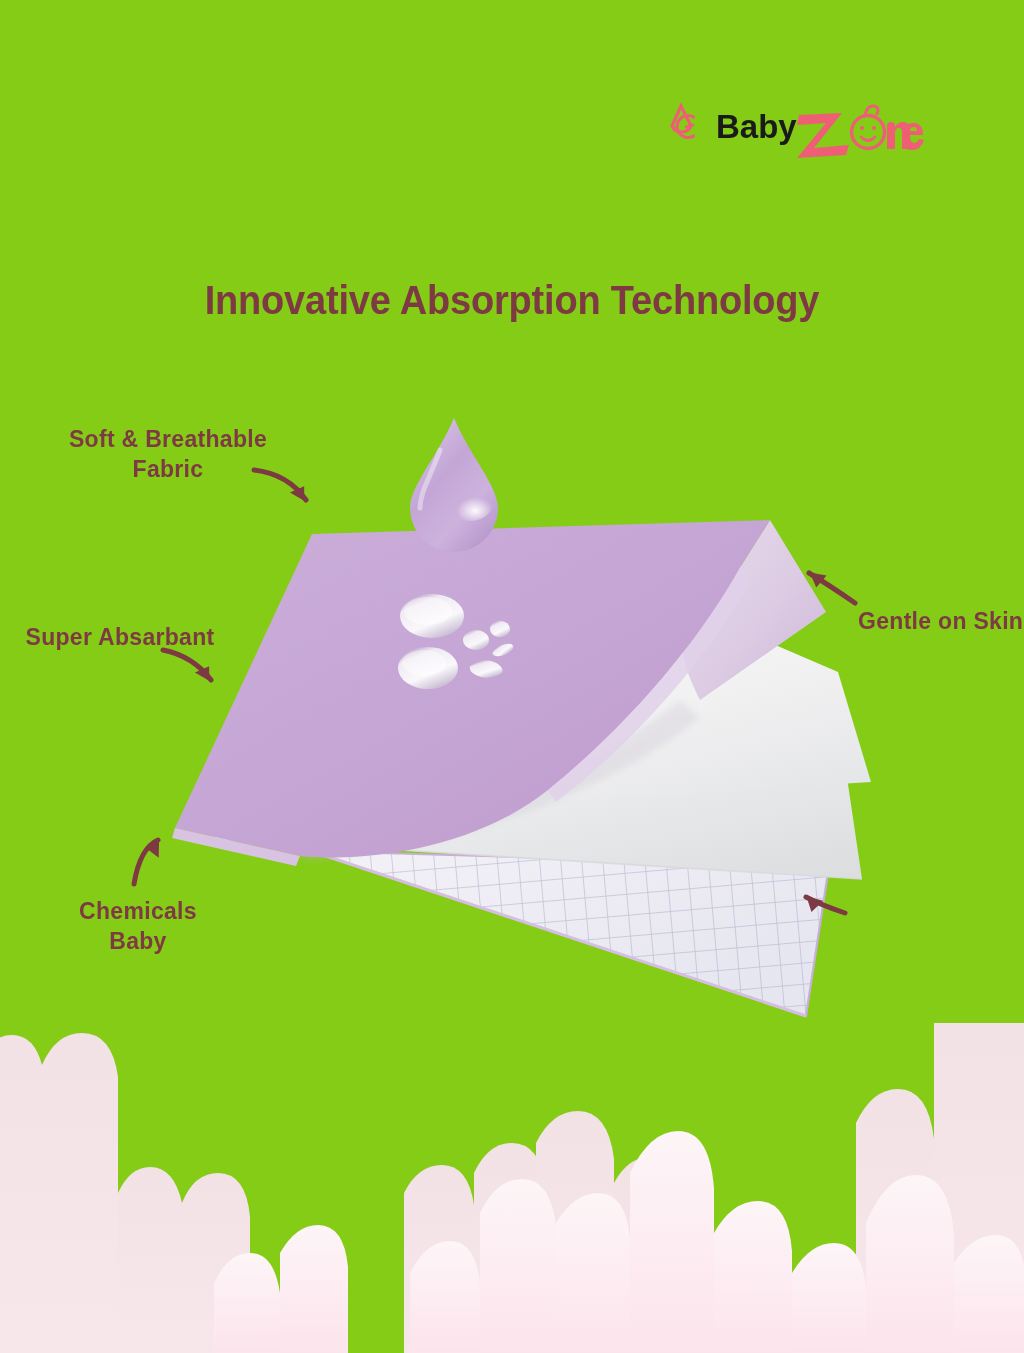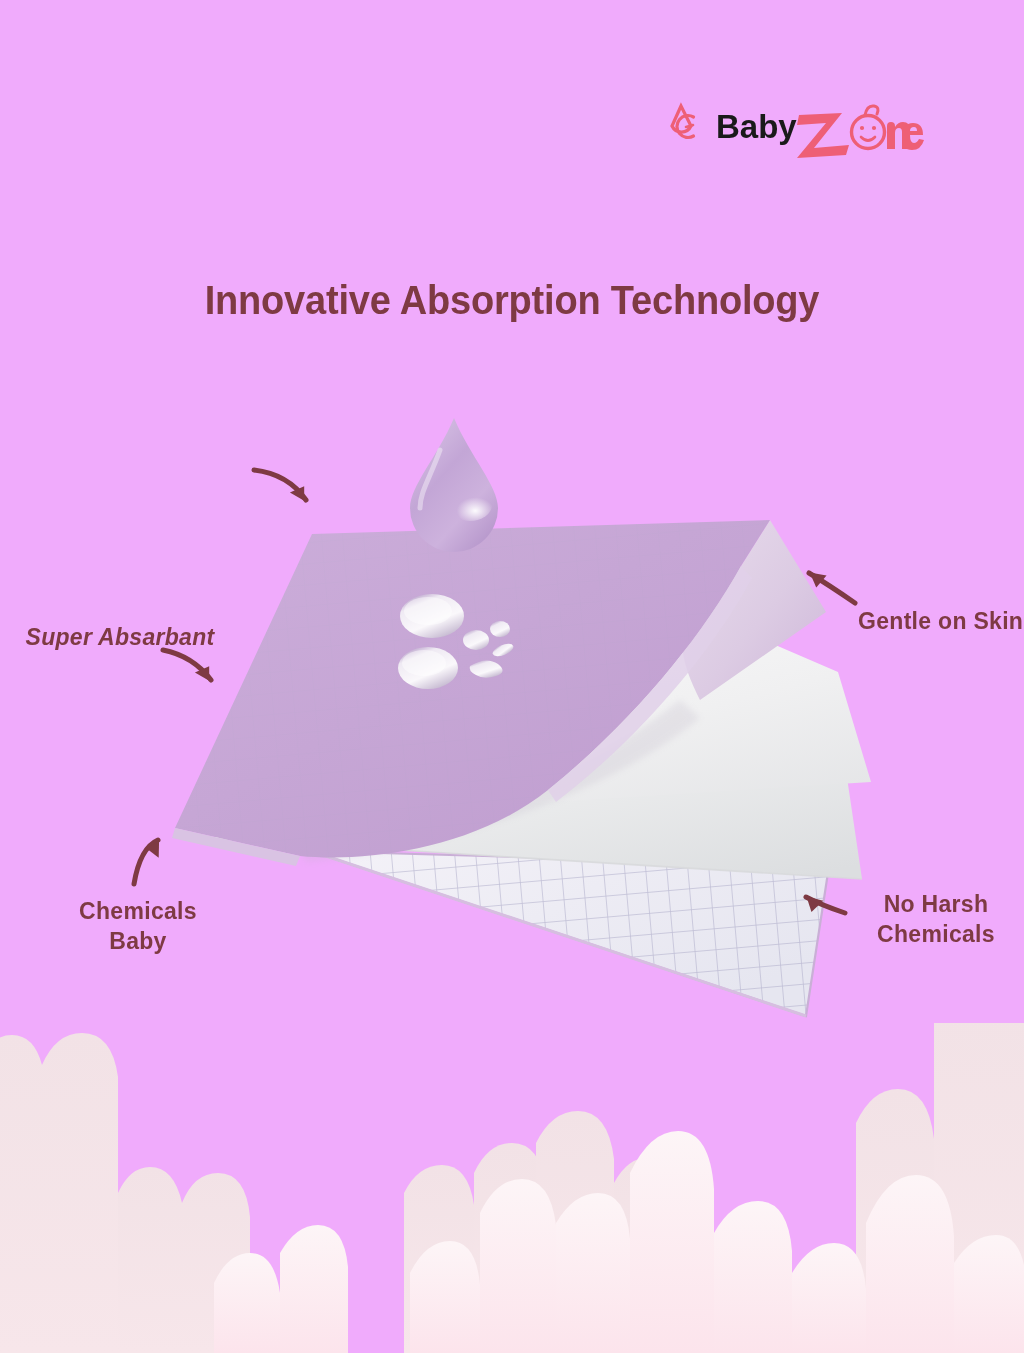--- a/index.html
+++ b/index.html
@@ -7,21 +7,21 @@
     padding: 0;
     background: #ffffff;
   }
   body {
     font-family: "Liberation Sans", sans-serif;
   }
   #page {
     position: relative;
     width: 1024px;
     height: 1353px;
-    background: #f0abfc;
+    background: #84cc16;
     overflow: hidden;
   }
 
   
   #brand-logo {
     position: absolute;
     left: 668px;
     top: 96px;
     width: 260px;
     height: 70px;
@@ -69,21 +69,20 @@
     left: 40px;
     top: 424px;
     width: 256px;
     text-align: center;
   }
   #callout-core {
     left: 0px;
     top: 622px;
     width: 240px;
     text-align: center;
-    font-style: italic;
   }
   #callout-gentle {
     left: 818px;
     top: 606px;
     width: 200px;
     text-align: left;
     margin-left: 40px;
   }
   #callout-waterproof {
     left: 48px;
@@ -277,38 +276,38 @@
     </g>
     <g fill="#7E3A43">
       <path d="M306 500 l-16 -4 l12 -10 Z" transform="rotate(16 302 494)"></path>
       <path d="M211 680 l-16 -4 l12 -10 Z" transform="rotate(16 207 674)"></path>
       <path d="M809 573 l17 1 l-9 13 Z" transform="rotate(6 813 580)"></path>
       <path d="M158 840 l2 17 l-14 -8 Z" transform="rotate(8 154 848)"></path>
       <path d="M806 897 l17 3 l-11 12 Z" transform="rotate(4 812 904)"></path>
     </g>
   </svg>
 
+  <div class="callout" id="callout-soft">
+    <span>Soft &amp; Breathable</span>
+    <span class="l2">Fabric</span>
+  </div>
 
   <div class="callout" id="callout-core">
     <span>Super Absarbant</span>
   </div>
 
   <div class="callout" id="callout-gentle">
     <span>Gentle on Skin</span>
   </div>
 
   <div class="callout" id="callout-waterproof">
     <span>Chemicals</span>
     <span class="l2">Baby</span>
   </div>
 
-  <div class="callout" id="callout-chemicals">
-    <span>No Harsh</span>
-    <span class="l2">Chemicals</span>
-  </div>
 
   <svg id="bottom-clouds" viewBox="0 0 1024 330" preserveAspectRatio="none">
     <defs>
       <linearGradient id="gCloudA" x1="0" y1="0" x2="0" y2="1">
         <stop offset="0%" stop-color="#F8E6EB"></stop>
         <stop offset="100%" stop-color="#F6E0E6"></stop>
       </linearGradient>
       <linearGradient id="gCloudB" x1="0" y1="0" x2="0" y2="1">
         <stop offset="0%" stop-color="#F2E2E6"></stop>
         <stop offset="100%" stop-color="#F7E6EA"></stop>

